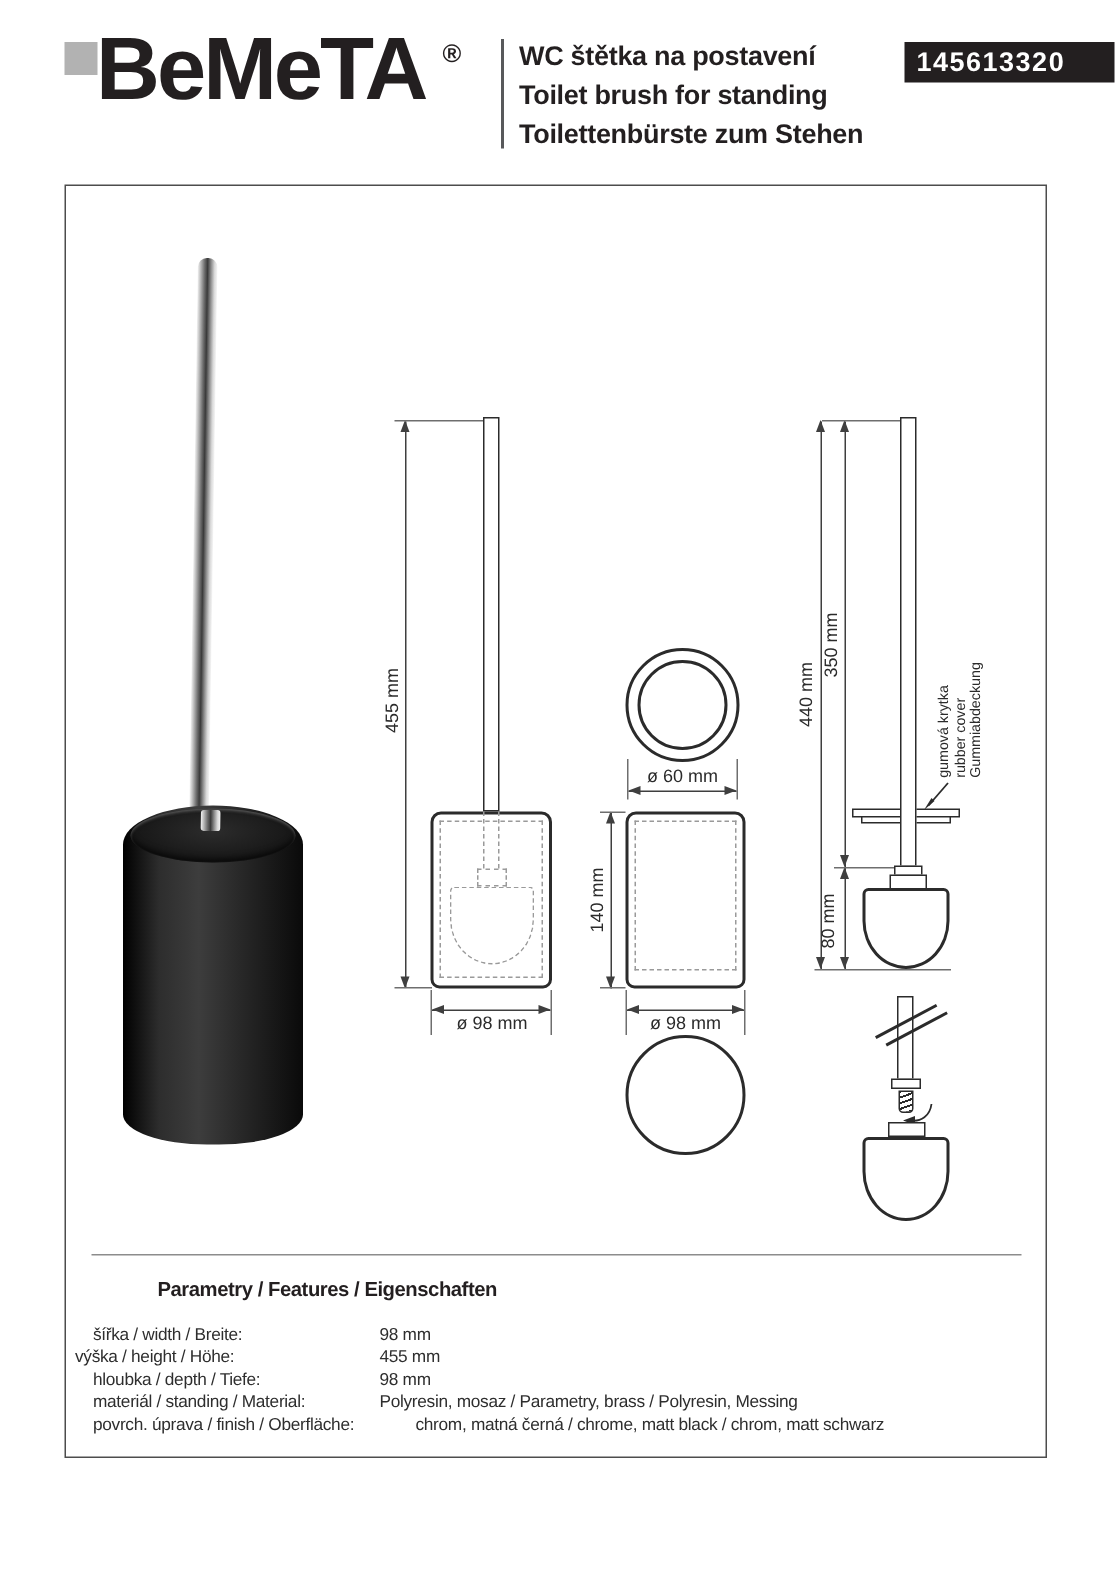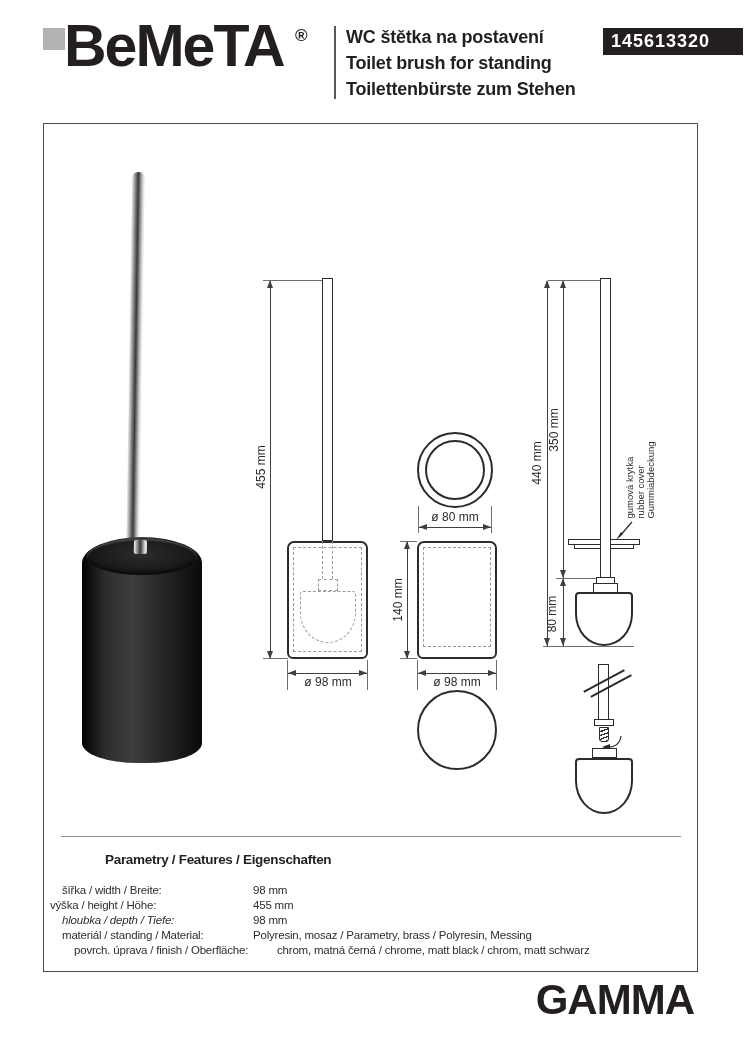--- a/index.html
+++ b/index.html
@@ -88,21 +88,21 @@
   <div class="ar" style="left:359px;top:670px;"></div>
   <div class="dlab" style="left:328px;top:682px;">ø 98 mm</div>
 
   <div class="ol2" style="left:417px;top:432px;width:76px;height:76px;border-radius:50%;"></div>
   <div class="ol2" style="left:425px;top:440px;width:60px;height:60px;border-radius:50%;"></div>
   <div class="extv" style="left:418px;top:506px;height:27px;"></div>
   <div class="extv" style="left:491px;top:506px;height:27px;"></div>
   <div class="dimh" style="left:419px;top:527px;width:72px;"></div>
   <div class="al" style="left:419px;top:524px;"></div>
   <div class="ar" style="left:483px;top:524px;"></div>
-  <div class="dlab" style="left:455px;top:517px;">ø 80 mm</div>
+  <div class="dlab" style="left:455px;top:517px;">ø 60 mm</div>
 
   <div class="ol2" style="left:417px;top:541px;width:80px;height:118px;border-radius:7px 7px 6px 6px;"></div>
   <div class="dsh" style="left:423px;top:547px;width:68px;height:100px;"></div>
   <div class="dimv" style="left:407px;top:542px;height:117px;"></div>
   <div class="au" style="left:404px;top:541px;"></div>
   <div class="ad" style="left:404px;top:651px;"></div>
   <div class="exth" style="left:400px;top:541px;width:17px;"></div>
   <div class="exth" style="left:400px;top:658px;width:17px;"></div>
   <div class="dlab rot" style="left:398px;top:600px;">140 mm</div>
 
@@ -159,22 +159,21 @@
   <div class="ol" style="left:592px;top:748px;width:25px;height:10px;"></div>
   <div class="ol2" style="left:575px;top:758px;width:58px;height:56px;border-radius:4px 4px 29px 29px / 4px 4px 33px 33px;"></div>
 
   <div class="abs" style="left:61px;top:836px;width:620px;height:1px;background:#8c8c8c;"></div>
   <div class="abs ptitle" style="left:62px;top:852px;">Parametry / Features / Eigenschaften</div>
 
   <div class="abs prow" style="left:62px;top:884px;">šířka / width / Breite:</div>
   <div class="abs prow" style="left:253px;top:884px;">98 mm</div>
   <div class="abs prow" style="left:50px;top:899px;">výška / height / Höhe:</div>
   <div class="abs prow" style="left:253px;top:899px;">455 mm</div>
-  <div class="abs prow" style="left:62px;top:914px;font-style:italic;">hloubka / depth / Tiefe:</div>
+  <div class="abs prow" style="left:62px;top:914px;">hloubka / depth / Tiefe:</div>
   <div class="abs prow" style="left:253px;top:914px;">98 mm</div>
   <div class="abs prow" style="left:62px;top:929px;">materiál / standing / Material:</div>
   <div class="abs prow" style="left:253px;top:929px;">Polyresin, mosaz / Parametry, brass / Polyresin, Messing</div>
-  <div class="abs prow" style="left:62px;top:944px;margin-left:12px;">povrch. úprava / finish / Oberfläche:</div>
+  <div class="abs prow" style="left:62px;top:944px;">povrch. úprava / finish / Oberfläche:</div>
   <div class="abs prow" style="left:253px;top:944px;margin-left:24px;">chrom, matná černá / chrome, matt black / chrom, matt schwarz</div>
 
-  <div class="abs gamma" style="right:50px;top:980px;">GAMMA</div>
 
 </div>
 
 </body></html>

